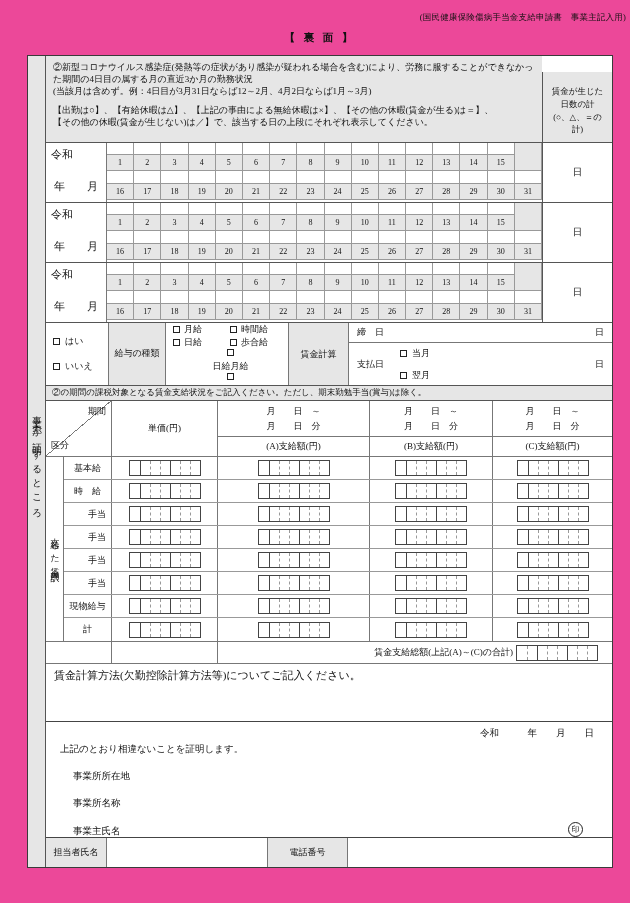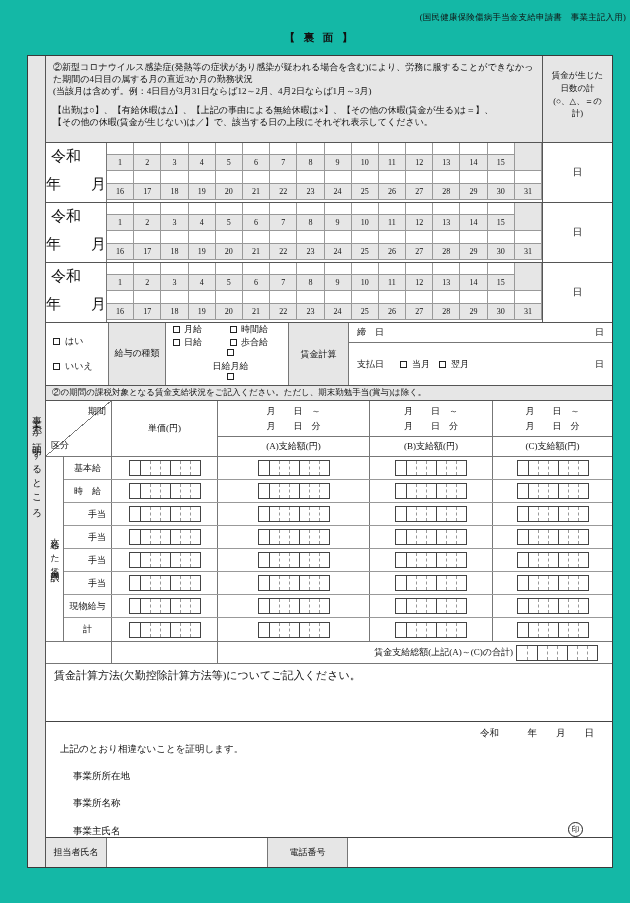--- a/index.html
+++ b/index.html
@@ -4,37 +4,37 @@
 <style>
   :root{
     --fill:#e6e6e6;
     --hair:#999;
     --mid:#777;
     --heavy:#444;
     --ink:#111;
   }
   *{box-sizing:border-box;margin:0;padding:0;}
   body{margin:0;background:#fff;font-family:"Liberation Serif","DejaVu Serif",serif;color:var(--ink);}
-  .page{position:relative;width:630px;height:903px;background:#14b8a6;overflow:hidden;padding-left:8px;}
+  .page{position:relative;width:630px;height:903px;background:#ec4899;overflow:hidden;padding-left:8px;}
   .hdr-note{position:absolute;top:12px;right:4px;font-size:8.5px;letter-spacing:.2px;}
   .hdr-side{position:absolute;top:31px;left:27px;width:586px;text-align:center;font-size:10.5px;font-weight:bold;letter-spacing:3px;}
   .form{position:absolute;left:27px;top:55px;width:586px;height:813px;border:1.5px solid #3a3a3a;display:flex;background:#fff;}
   .sidebar{width:18px;background:var(--fill);border-right:1px solid #555;display:flex;justify-content:center;padding-top:352px;flex-shrink:0;}
   .sidebar span{writing-mode:vertical-rl;font-size:9.5px;letter-spacing:4px;}
   .main{flex:1;display:flex;flex-direction:column;min-width:0;}
 
   
   .rowA{height:86px;display:flex;flex-shrink:0;}
   .descr{flex:1;background:var(--fill);padding:5px 6px 0 7px;font-size:9px;line-height:1.34;}
   .descr .legend{margin-top:7px;}
-  .days-hdr{width:70px;border-left:1px solid #555;background:var(--fill);font-size:8.5px;text-align:center;white-space:pre-line;padding-top:13px;line-height:1.5;flex-shrink:0;}
+  .days-hdr{width:70px;border-left:1px solid #555;background:var(--fill);font-size:8.5px;text-align:center;white-space:pre-line;padding-top:13px;line-height:1.5;flex-shrink:0;margin-top:16px;}
 
   
   .cal-row{height:60px;display:flex;border-top:1px solid #555;flex-shrink:0;}
-  .cal-label{width:60px;position:relative;font-size:15px;flex-shrink:0;}
+  .cal-label{width:60px;position:relative;font-size:11px;flex-shrink:0;}
   .era{position:absolute;top:4px;left:5px;}
   .ym{position:absolute;bottom:8px;width:100%;text-align:center;}
   .cal-grid{flex:1;display:grid;grid-template-columns:repeat(16,1fr);grid-template-rows:12px 16px 13px 16px;border-left:1px solid var(--mid);}
   .cgc{border-right:1px solid var(--hair);border-bottom:1px solid var(--hair);}
   .cnum{background:var(--fill);font-size:8px;display:flex;align-items:center;justify-content:center;}
   .cmerged{grid-column:16;grid-row:1/3;background:var(--fill);}
   .day-count{width:70px;border-left:1px solid #555;display:flex;align-items:center;justify-content:center;font-size:9.5px;flex-shrink:0;}
 
   
   .rowC{height:63px;display:flex;border-top:1px solid #555;flex-shrink:0;font-size:9px;}
@@ -42,21 +42,21 @@
   .c-yn{width:63px;border-right:1px solid var(--mid);display:flex;flex-direction:column;justify-content:space-evenly;padding-left:7px;flex-shrink:0;}
   .opt{display:flex;align-items:center;gap:5px;}
   .c-stl{width:57px;border-right:1px solid var(--mid);background:var(--fill);display:flex;align-items:center;justify-content:center;text-align:center;line-height:1.5;flex-shrink:0;}
   .c-stypes{width:123px;border-right:1px solid var(--mid);display:grid;grid-template-columns:57px 1fr;align-content:space-evenly;padding-left:7px;flex-shrink:0;}
   .stype{display:flex;align-items:center;gap:4px;}
   .stype.wide{grid-column:1/-1;flex-direction:column;}
   .c-wcalc{width:60px;border-right:1px solid var(--mid);background:var(--fill);display:flex;align-items:center;justify-content:center;flex-shrink:0;}
   .c-pay{flex:1;display:flex;flex-direction:column;min-width:0;}
   .shime-row{height:20px;border-bottom:1px solid var(--mid);display:flex;align-items:center;padding:0 8px;}
   .pay-row{flex:1;display:flex;align-items:center;padding:0 8px;}
-  .paychecks{display:flex;flex-direction:row;gap:9px;margin-left:16px;}
+  .paychecks{display:flex;flex-direction:column;gap:9px;margin-left:16px;}
   .unit-r{margin-left:auto;}
   .cb{display:inline-block;width:7px;height:7px;border:1px solid #222;background:#fff;flex-shrink:0;}
 
   .note-strip{height:15px;border-top:1px solid #555;background:var(--fill);font-size:8.5px;line-height:13px;padding-left:6px;flex-shrink:0;}
 
   
   .wt-head{height:56px;display:flex;border-top:1px solid #555;flex-shrink:0;font-size:9px;}
   .wt-corner{width:66px;position:relative;border-right:1px solid var(--mid);flex-shrink:0;
     background:linear-gradient(to bottom right,transparent 49.4%,var(--mid) 49.4%,var(--mid) 50.4%,transparent 50.4%);}
   .corner-top{position:absolute;top:4px;right:5px;}

